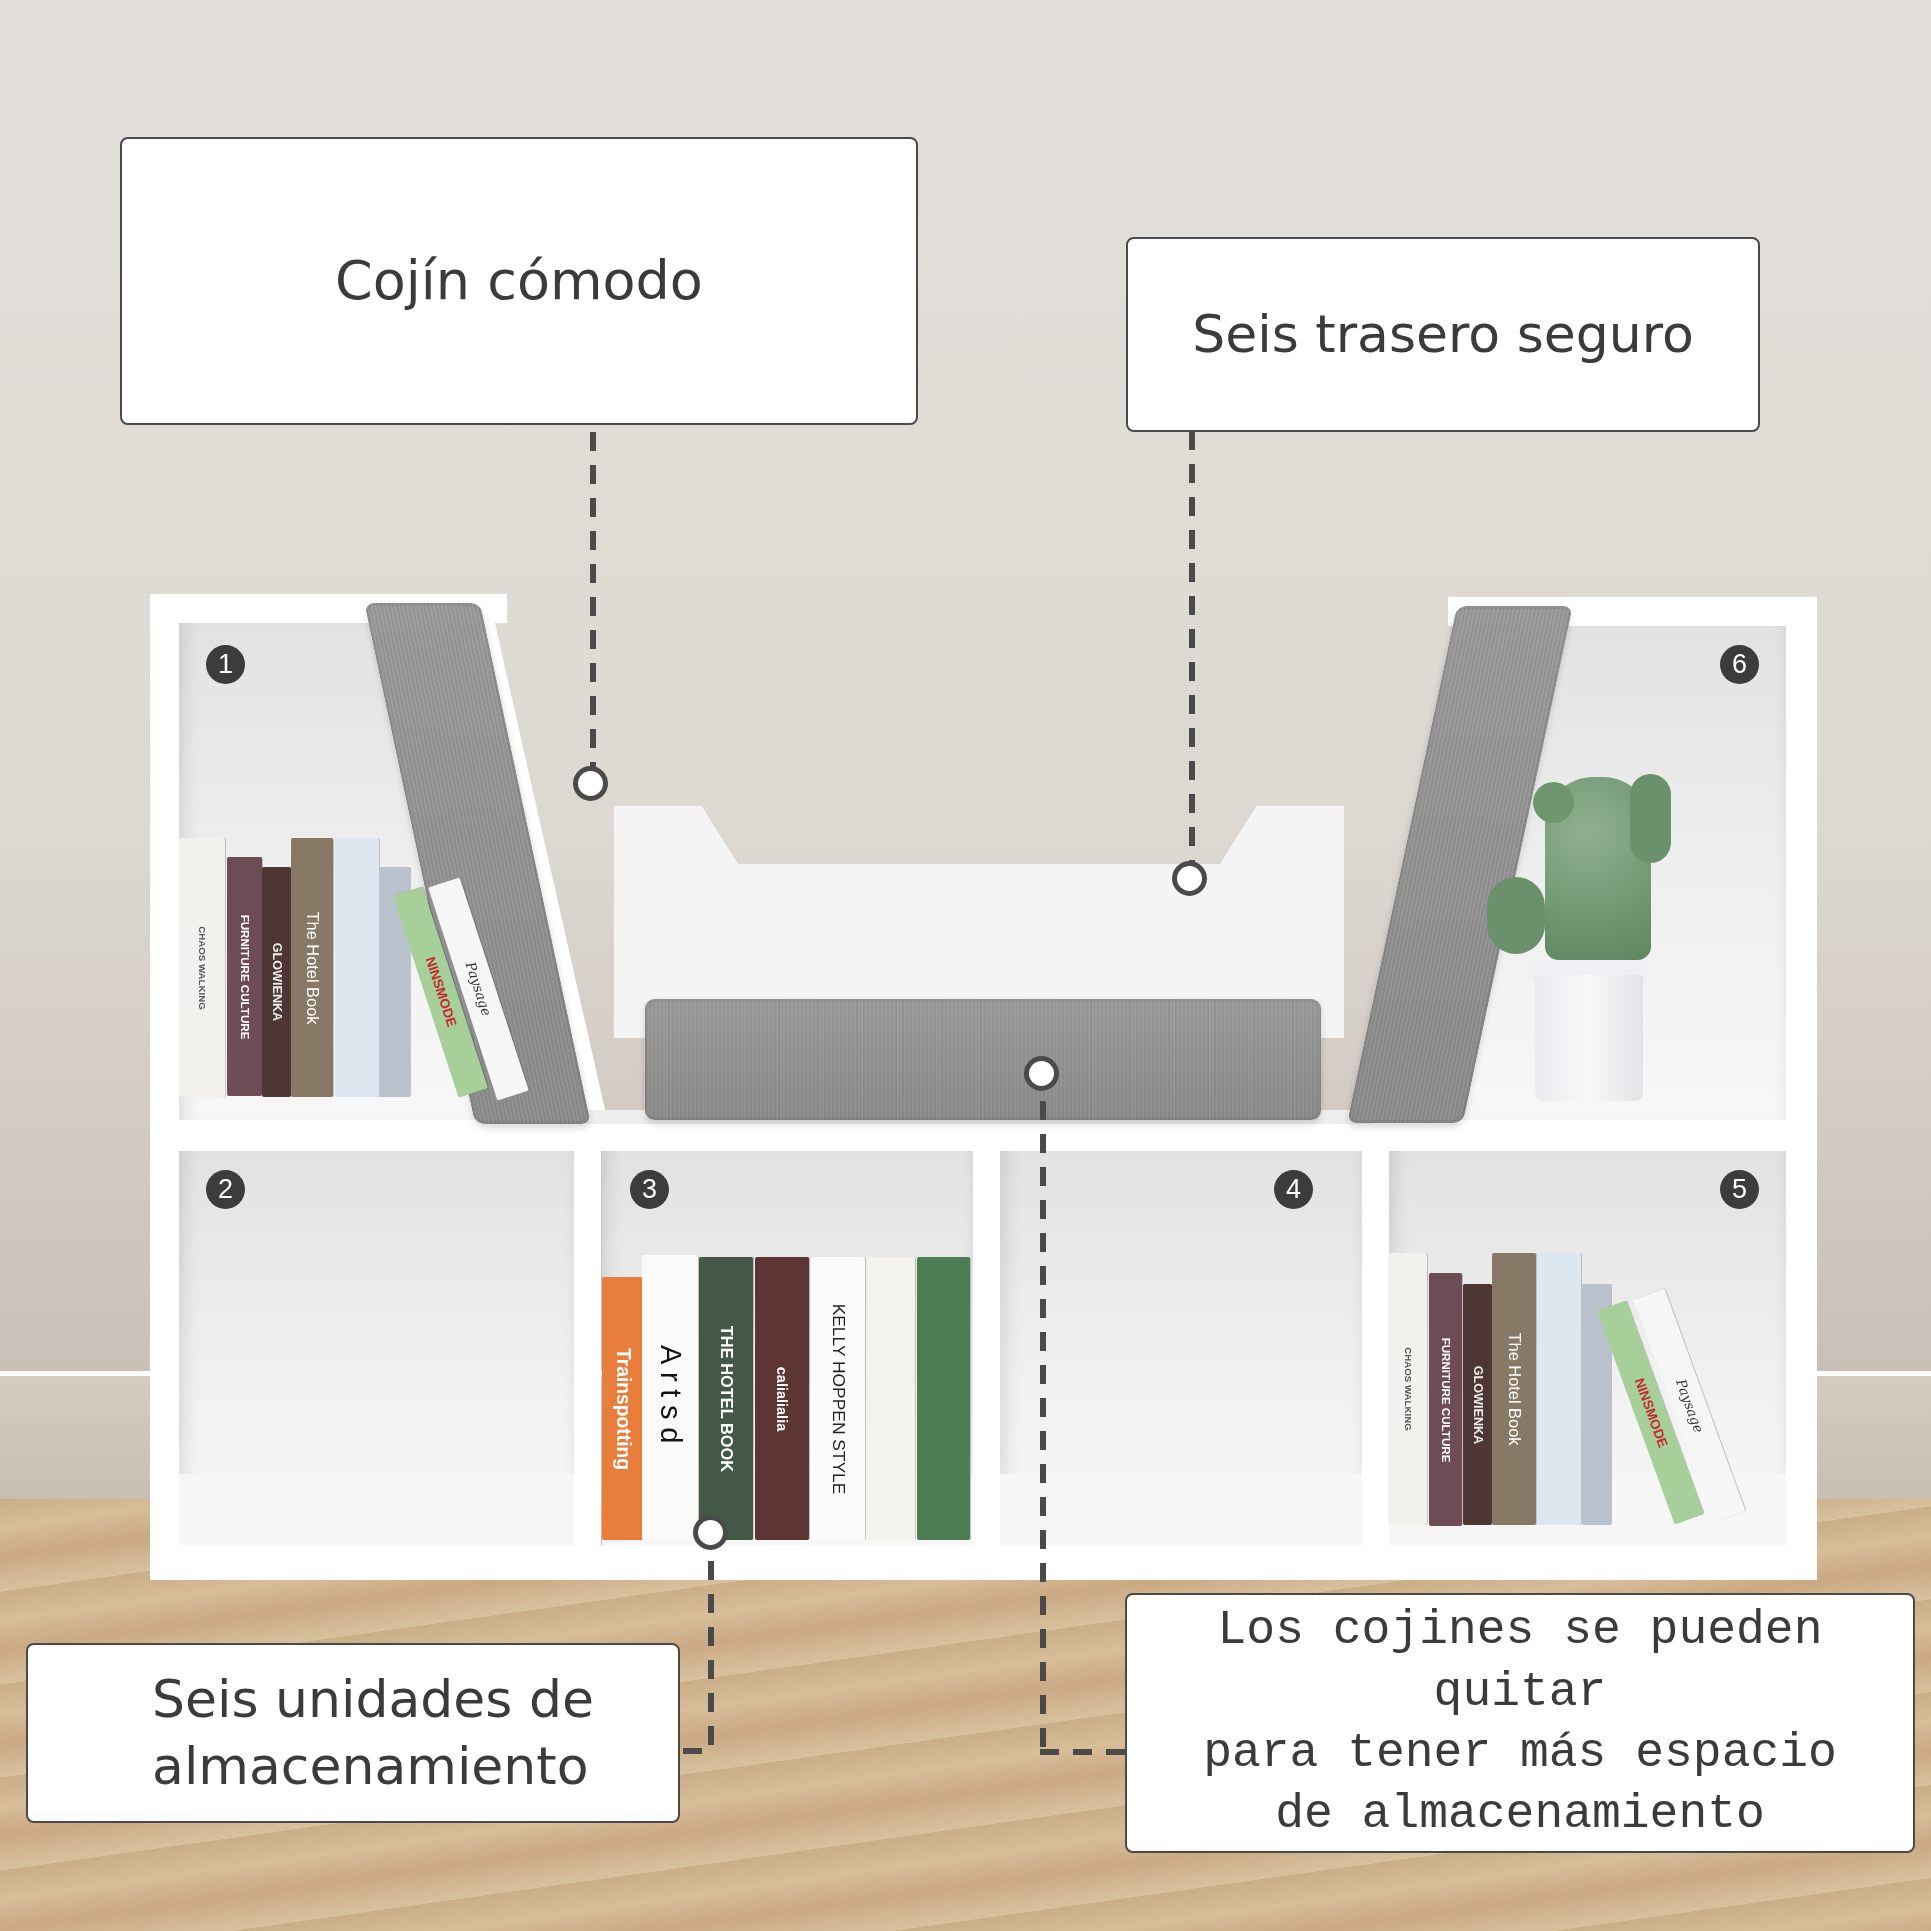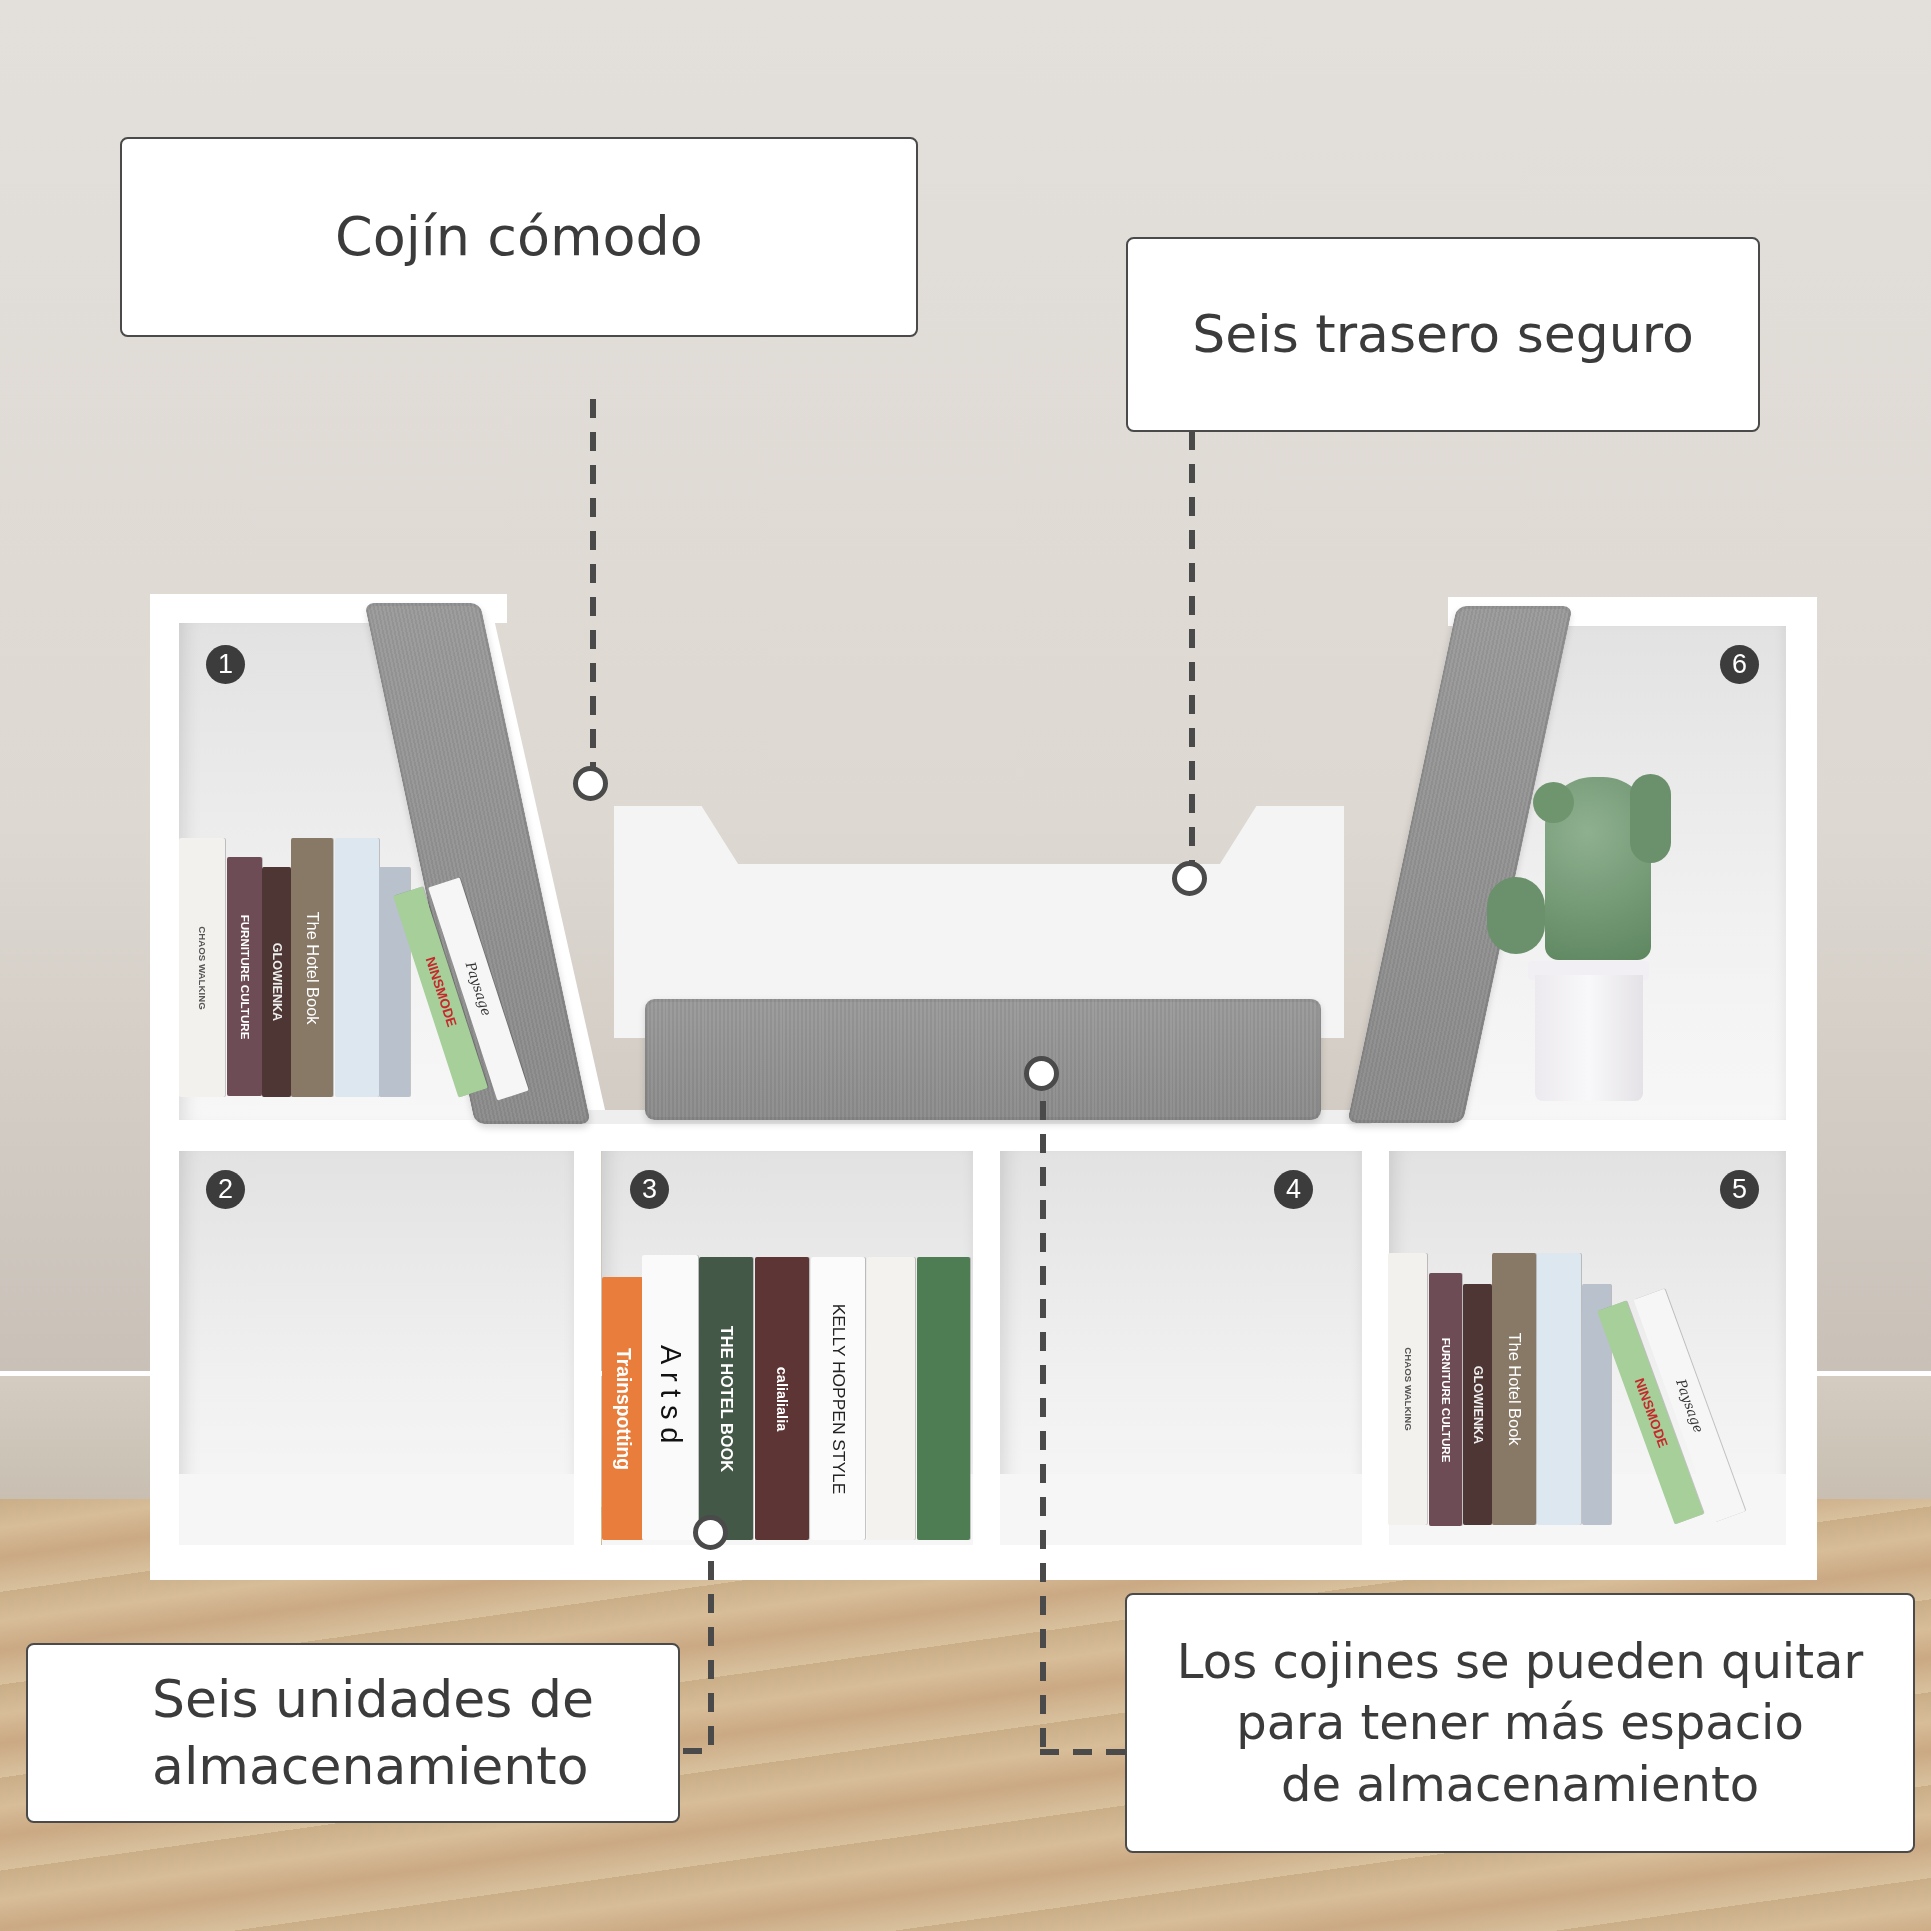--- a/index.html
+++ b/index.html
@@ -183,31 +183,31 @@
 <div class="dot" style="left:1172px;top:861px;"></div>
 
 <div class="dot" style="left:693px;top:1515px;"></div>
 <div class="dash-v" style="left:708px;top:1561px;height:192px;"></div>
 <div class="dash-h" style="left:683px;top:1748px;width:31px;"></div>
 
 <div class="dot" style="left:1024px;top:1056px;"></div>
 <div class="dash-v" style="left:1040px;top:1101px;height:653px;"></div>
 <div class="dash-h" style="left:1040px;top:1749px;width:87px;"></div>
 
-<div class="callout" style="left:120px;top:137px;width:798px;height:200px;">
+<div class="callout" style="left:120px;top:137px;width:798px;height:288px;">
   <div class="txt" style="font-size:54px;">Cojín cómodo</div>
 </div>
 
 <div class="callout" style="left:1126px;top:237px;width:634px;height:195px;">
   <div class="txt" style="font-size:52px;">Seis trasero seguro</div>
 </div>
 
 <div class="callout" style="left:26px;top:1643px;width:654px;height:180px;">
   <div class="txt" style="font-size:52px;text-align:left;margin-left:40px;">Seis unidades de
 almacenamiento</div>
 </div>
 
 <div class="callout" style="left:1125px;top:1593px;width:790px;height:260px;">
-  <div class="txt" style="font-size:48px;">Los cojines se pueden quitar
+  <div class="txt" style="font-size:48px;font-family:Liberation Mono, monospace;">Los cojines se pueden quitar
 para tener más espacio
 de almacenamiento</div>
 </div>
 
 
 </body></html>

